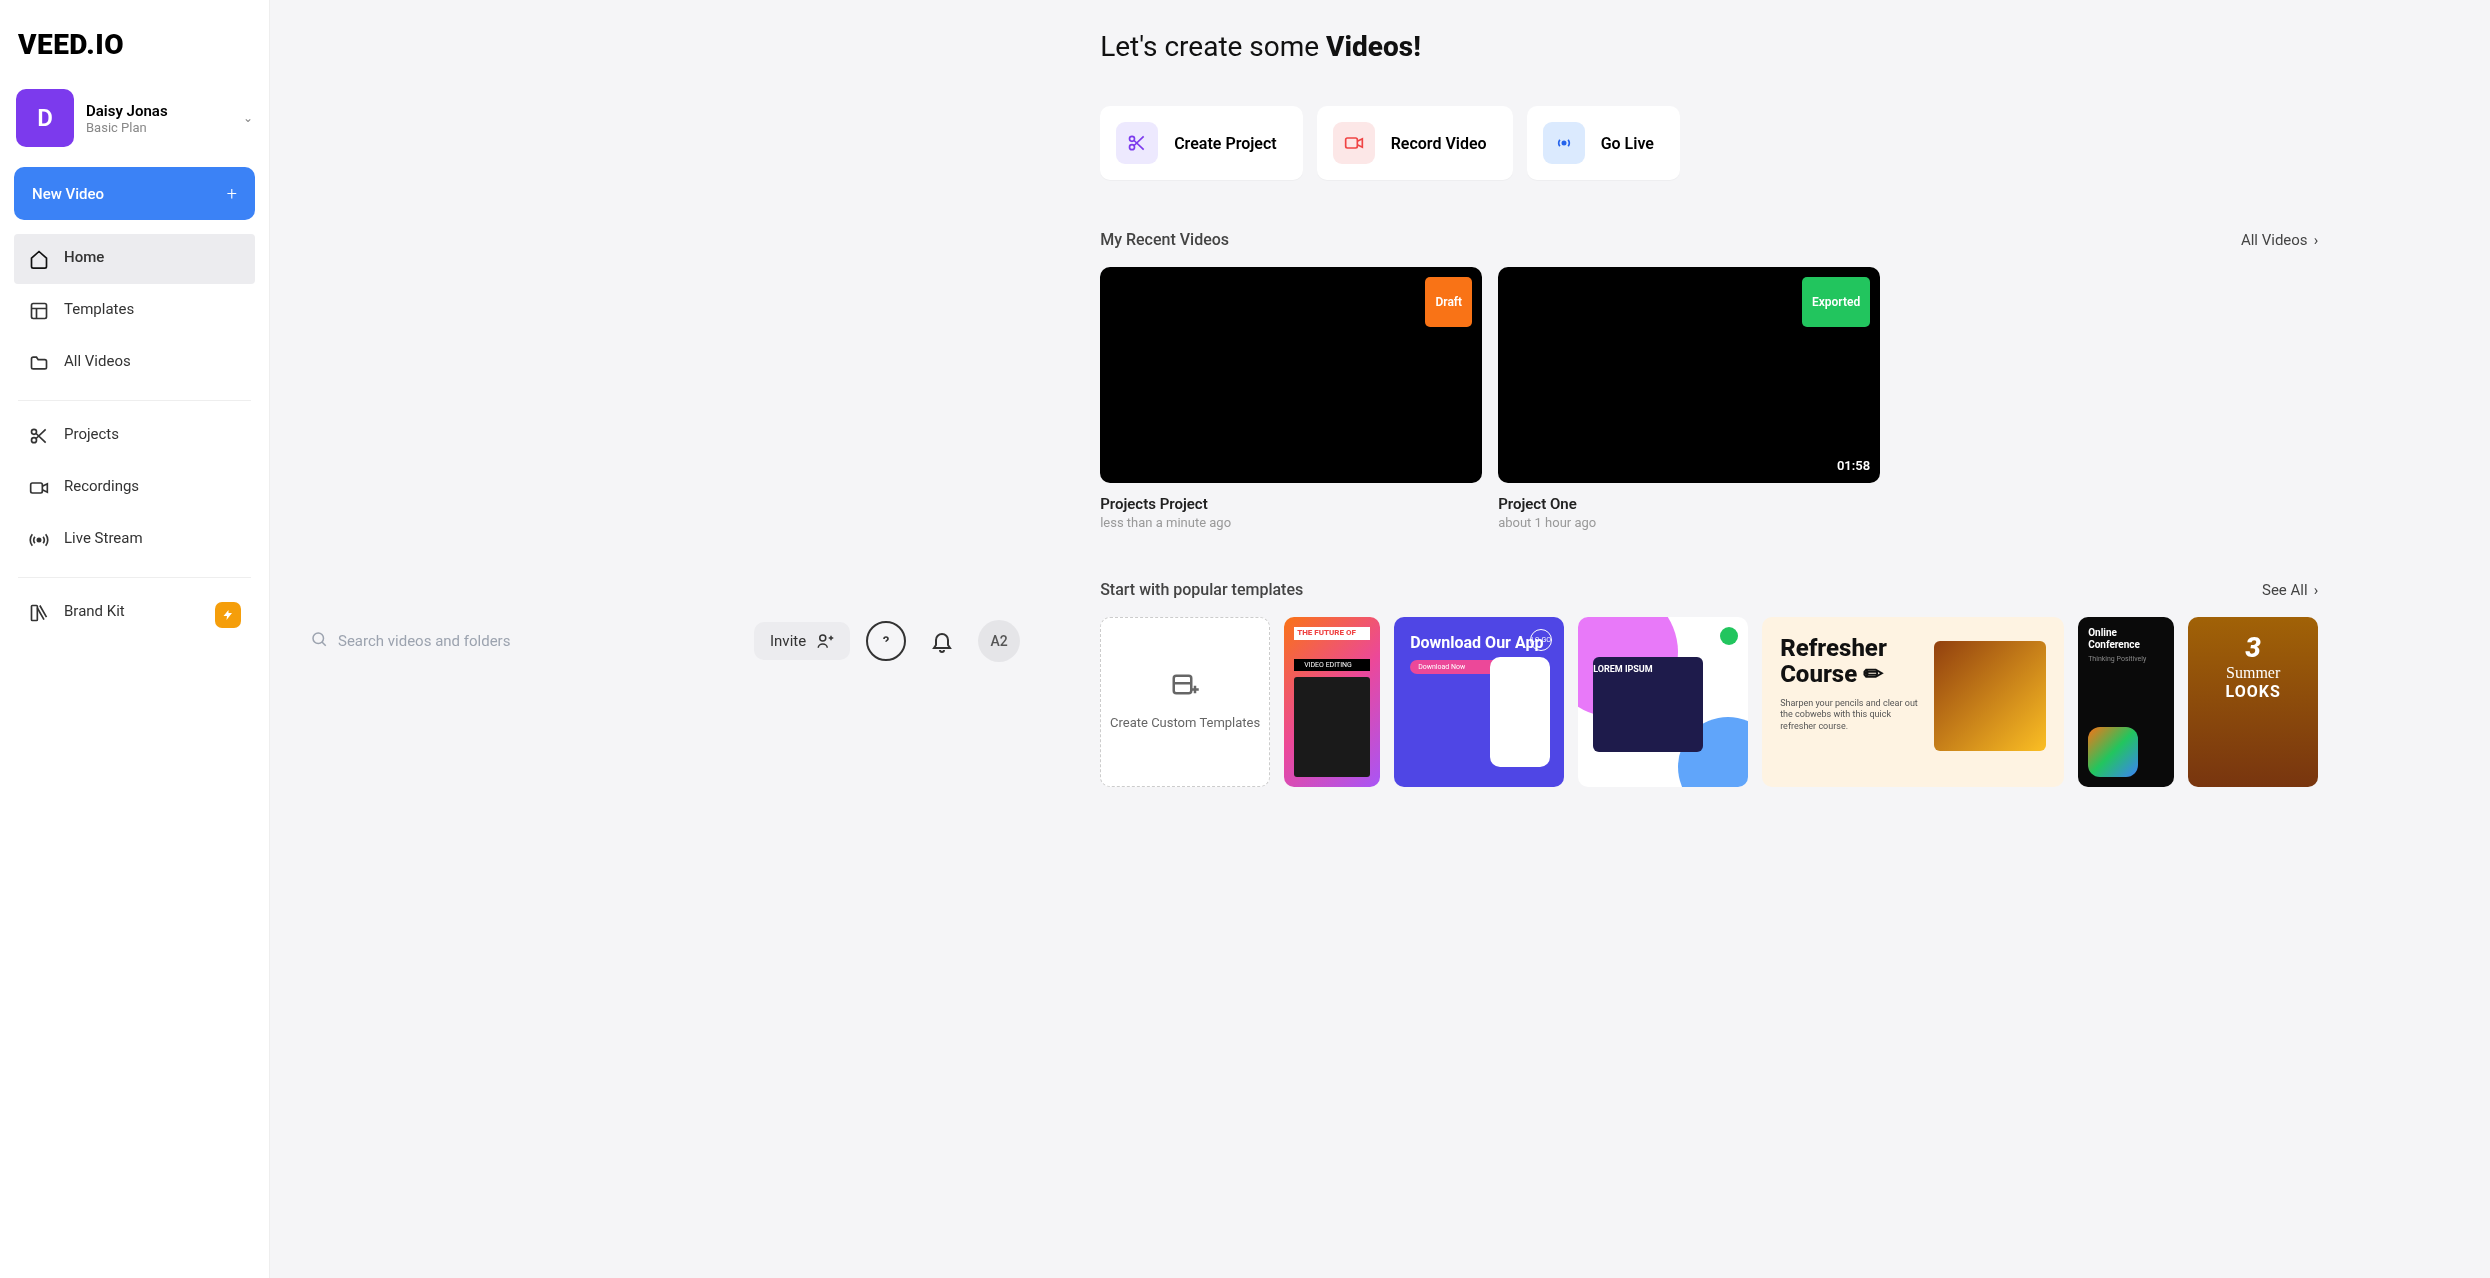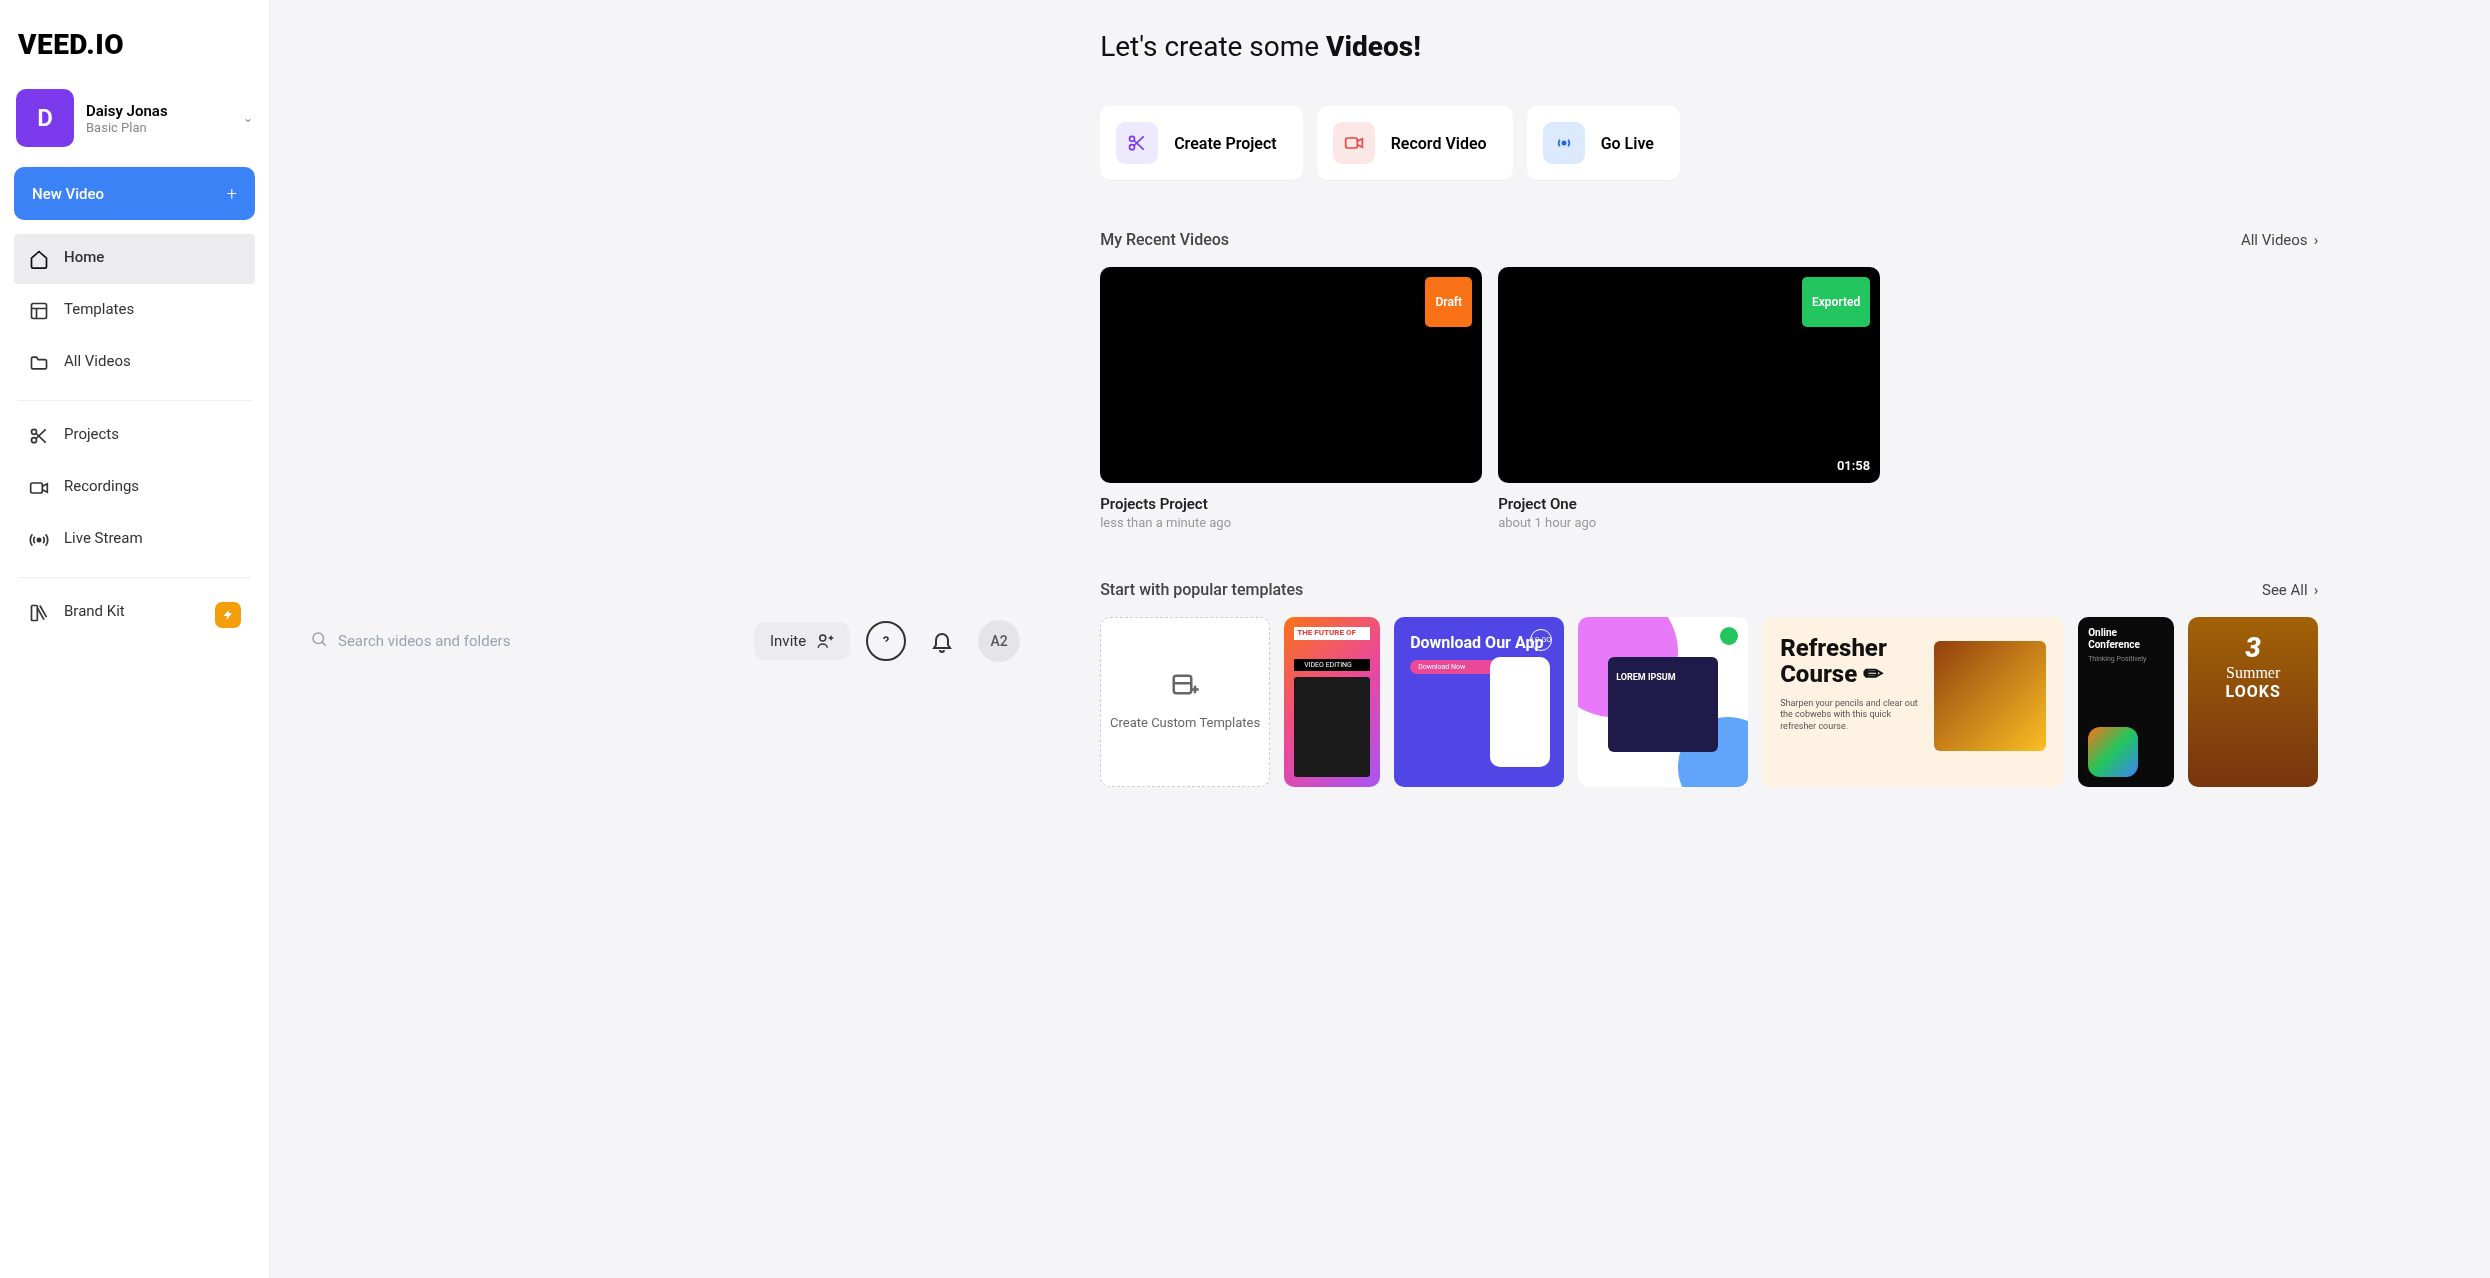--- a/index.html
+++ b/index.html
@@ -74,21 +74,21 @@
 
 .t2 { width: 170px; background:#4f46e5; padding:16px; }
 .t2 h4 { font-size:16px; font-weight:700; line-height:1.2; }
 .t2 .pill { background:#ec4899; border-radius:20px; padding:3px 8px; font-size:7px; display:inline-block; margin-top:8px; }
 .t2 .phone { position:absolute; right:14px; top:40px; width:60px; height:110px; background:#fff; border-radius:10px; }
 .t2 .lg { position:absolute; top:12px; right:12px; width:22px; height:22px; border:1.5px solid #fff; border-radius:50%; font-size:7px; display:flex; align-items:center; justify-content:center;text-align:right; }
 
 .t3 { width: 170px; background:#fff; }
 .t3 .blob1 { position:absolute; width:130px; height:130px; background:#e879f9; border-radius:50%; top:-30px; left:-30px; }
 .t3 .blob2 { position:absolute; width:100px; height:100px; background:#60a5fa; border-radius:50%; bottom:-30px; right:-30px; }
-.t3 .card { position:absolute; top:40px; left:30px; width:110px; height:95px; background:#1e1b4b; border-radius:6px; padding:8px; }
+.t3 .card { position:absolute; top:40px; left:15px; width:110px; height:95px; background:#1e1b4b; border-radius:6px; }
 .t3 .card span { color:#fff; font-size:9px; font-weight:700; }
 .t3 .sp { position:absolute; top:10px; right:10px; width:18px; height:18px; background:#22c55e; border-radius:50%; }
 
 .t4 { width: 96px; background:#0a0a0a; padding:10px; }
 .t4 h5 { font-size:10px; font-weight:700; line-height:1.2; }
 .t4 .sub { font-size:7px; color:#888; margin-top:4px; }
 .t4 .grad { position:absolute; bottom:10px; left:10px; width:50px; height:50px; background:linear-gradient(135deg,#f97316,#22c55e,#3b82f6); border-radius:12px; }
 
 .t5 { width: 302px; background:#fef3e2; padding:18px; color:#111; display:flex; flex-direction:row; gap:14px; }
 .t5 h3 { font-size:24px; font-weight:800; line-height:1.1; }

